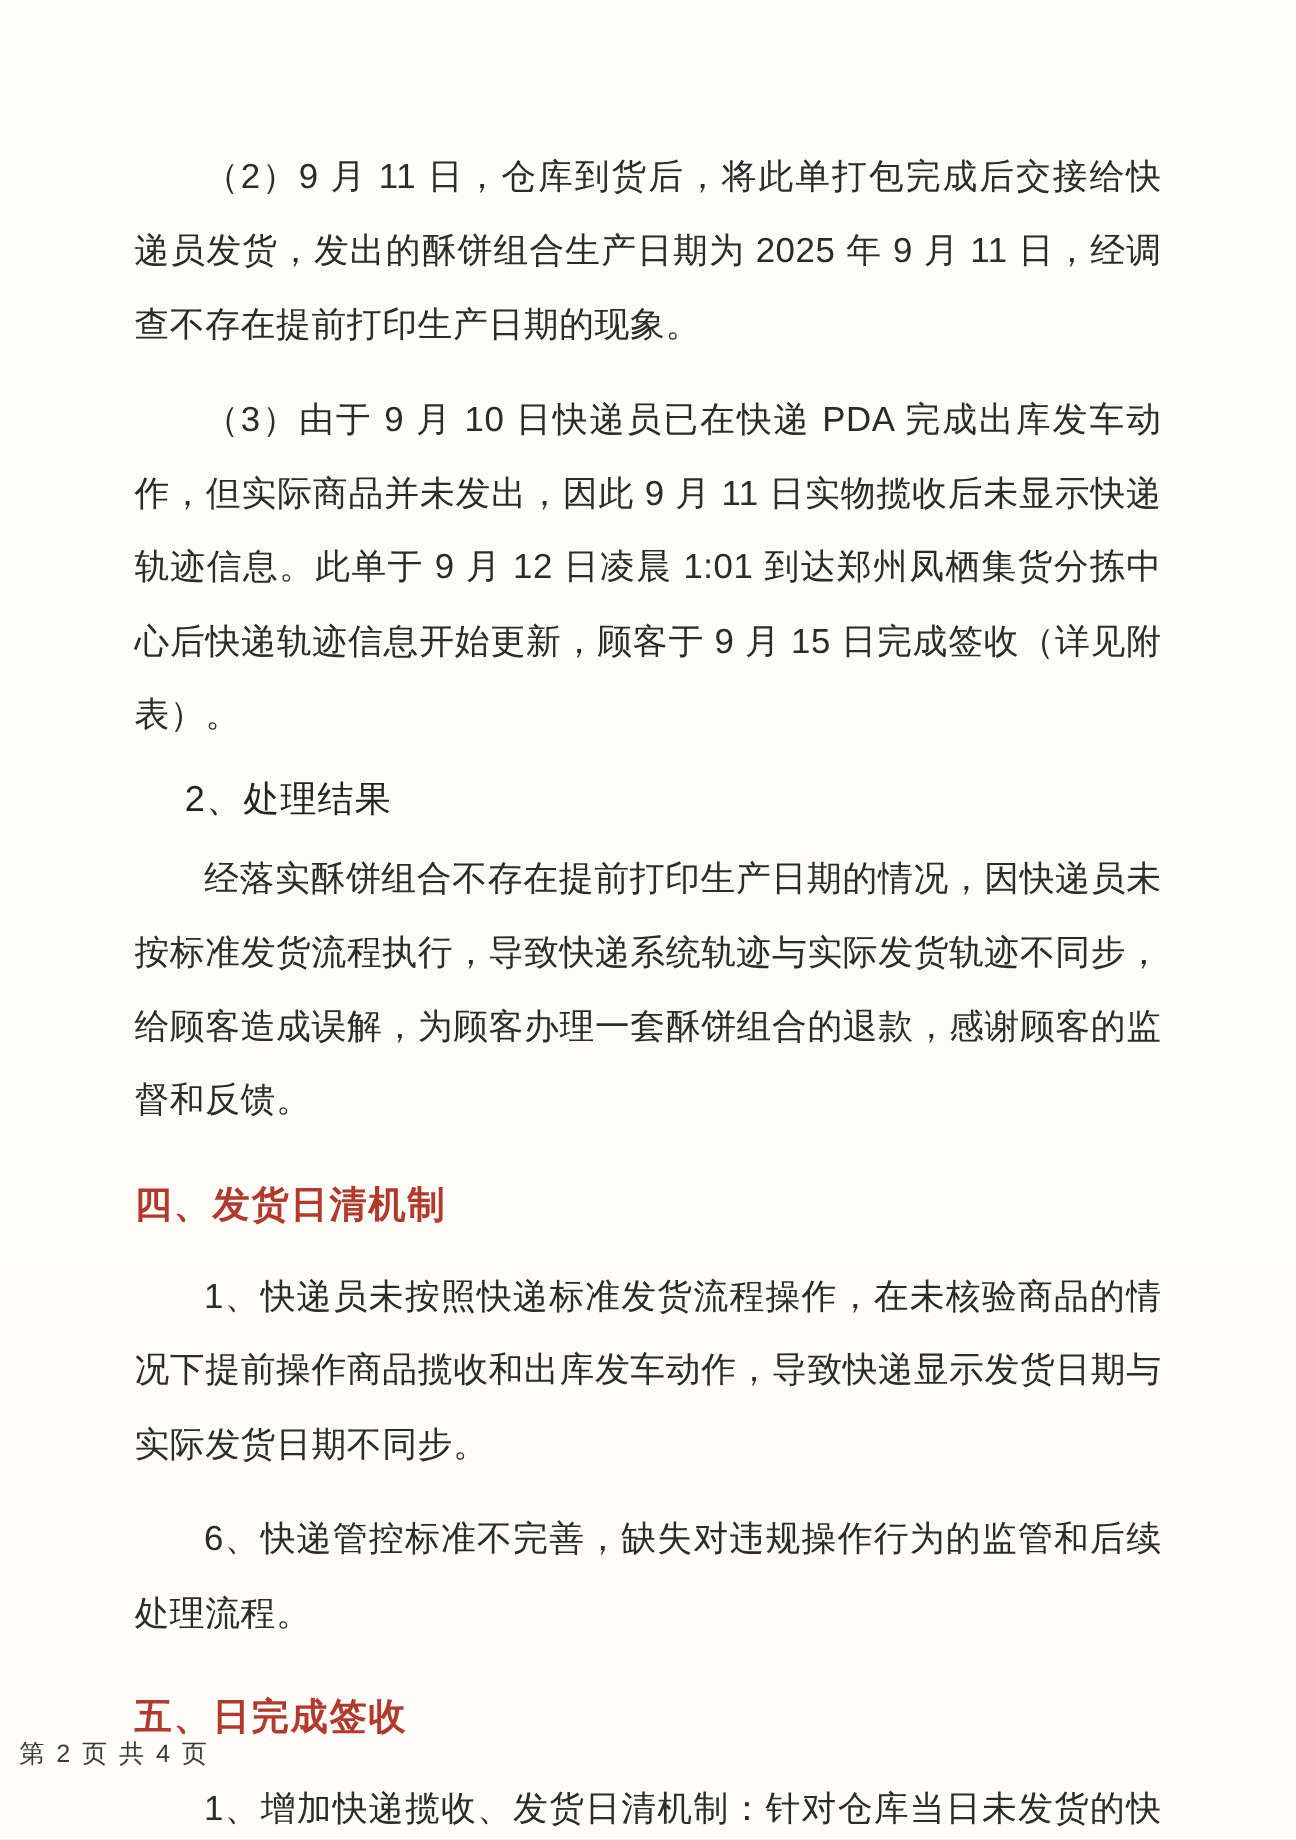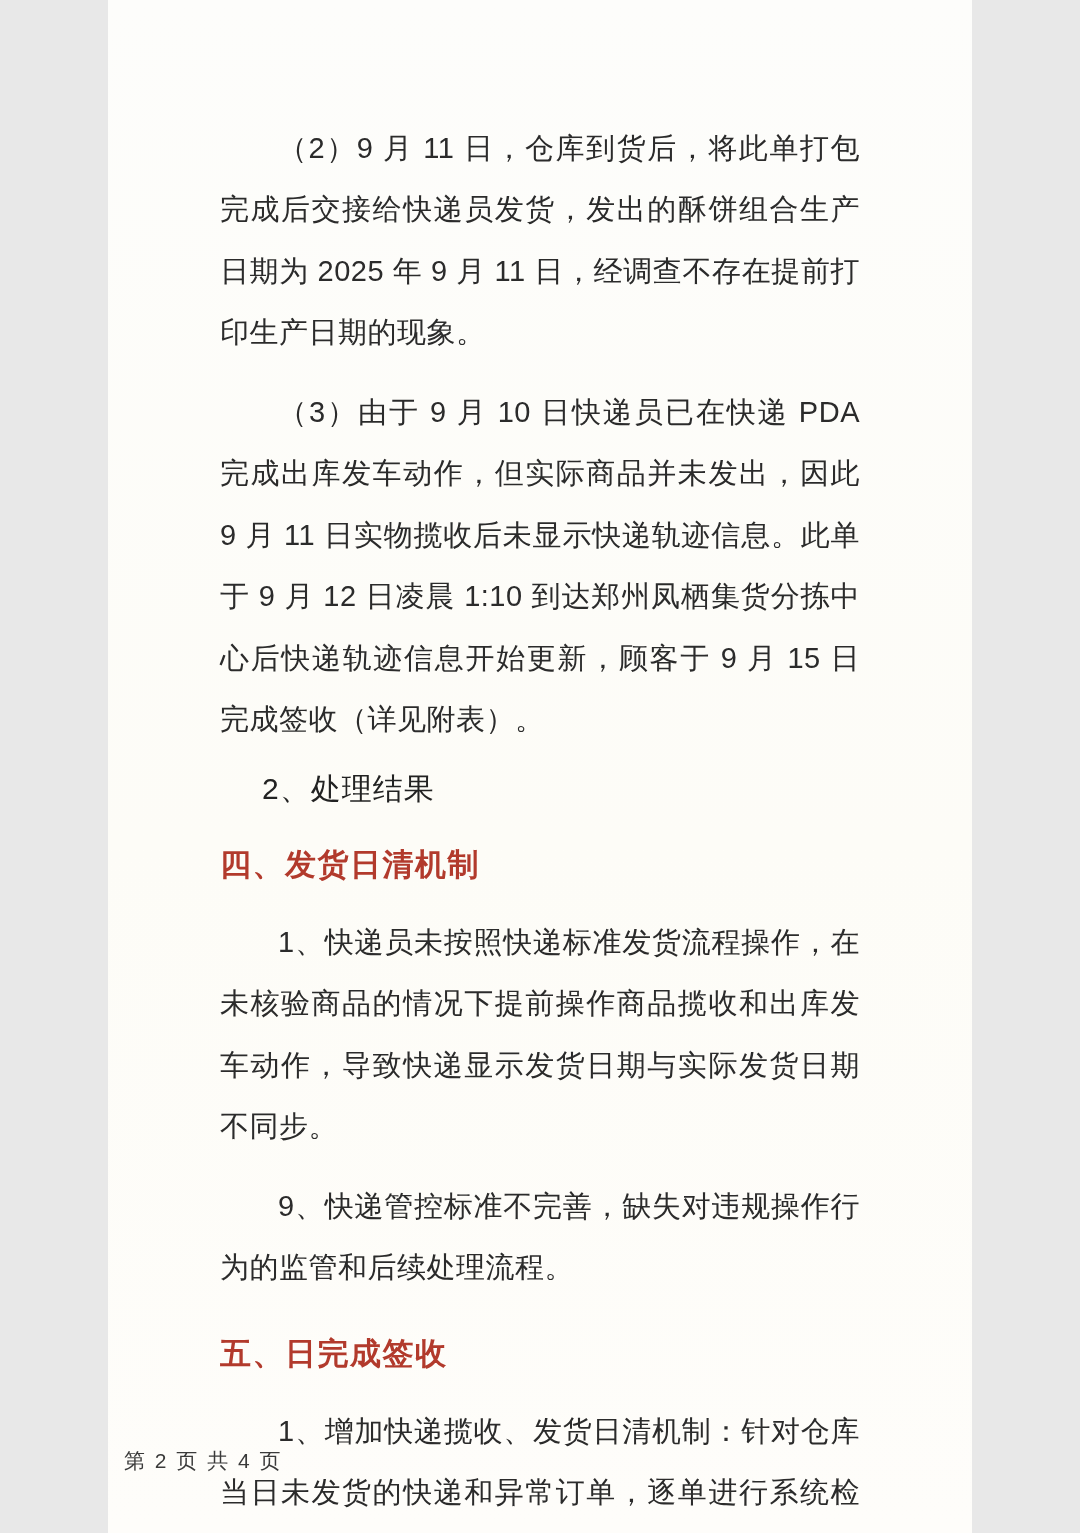--- a/index.html
+++ b/index.html
@@ -2,21 +2,21 @@
 <html><head>
 <meta charset="utf-8">
 <style>
   html, body {
     margin: 0;
     padding: 0;
     background: #e8e8e8;
   }
   .page {
     position: relative;
-    width: 864px;
+    width: 1080px;
     height: 1533px;
     margin: 0 auto;
     background: linear-gradient(180deg, #fdfdfb 0%, #fdfcf7 55%, #fefdfa 100%);
     box-sizing: border-box;
     padding: 118px 112px 0 112px;
     overflow: hidden;
     font-family: "Liberation Sans", "DejaVu Sans", sans-serif;
     color: #2b2b2b;
   }
   .para {
@@ -52,30 +52,31 @@
     letter-spacing: 2px;
   }
 </style>
 </head>
 <body>
 
 <div class="page">
 
   <p class="para">（2）9 月 11 日，仓库到货后，将此单打包完成后交接给快递员发货，发出的酥饼组合生产日期为 2025 年 9 月 11 日，经调查不存在提前打印生产日期的现象。</p>
 
-  <p class="para">（3）由于 9 月 10 日快递员已在快递 PDA 完成出库发车动作，但实际商品并未发出，因此 9 月 11 日实物揽收后未显示快递轨迹信息。此单于 9 月 12 日凌晨 1:10 到达郑州凤栖集货分拣中心后快递轨迹信息开始更新，顾客于 9 月 15 日完成签收（详见附表）。</p>
+  <p class="para">（3）由于 9 月 10 日快递员已在快递 PDA 完成出库发车动作，但实际商品并未发出，因此 9 月 11 日实物揽收后未显示快递轨迹信息。此单于 9 月 12 日凌晨 1:01 到达郑州凤栖集货分拣中心后快递轨迹信息开始更新，顾客于 9 月 15 日完成签收（详见附表）。</p>
 
   <h3 class="subheading-black">2、处理结果</h3>
 
+  <p class="para">经落实酥饼组合不存在提前打印生产日期的情况，因快递员未按标准发货流程执行，导致快递系统轨迹与实际发货轨迹不同步，给顾客造成误解，为顾客办理一套酥饼组合的退款，感谢顾客的监督和反馈。</p>
 
   <h2 class="heading-red">四、发货日清机制</h2>
 
   <p class="para">1、快递员未按照快递标准发货流程操作，在未核验商品的情况下提前操作商品揽收和出库发车动作，导致快递显示发货日期与实际发货日期不同步。</p>
 
-  <p class="para">9、快递管控标准不完善，缺失对违规操作行为的监管和后续处理流程。</p>
+  <p class="para">6、快递管控标准不完善，缺失对违规操作行为的监管和后续处理流程。</p>
 
   <h2 class="heading-red">五、日完成签收</h2>
 
   <p class="para">1、增加快递揽收、发货日清机制：针对仓库当日未发货的快递和异常订单，逐单进行系统检查，保证揽收和出库发车动作的真实性。</p>
 
   <div class="footer">第 2 页 共 4 页</div>
 
 </div>
 
 </body></html>

